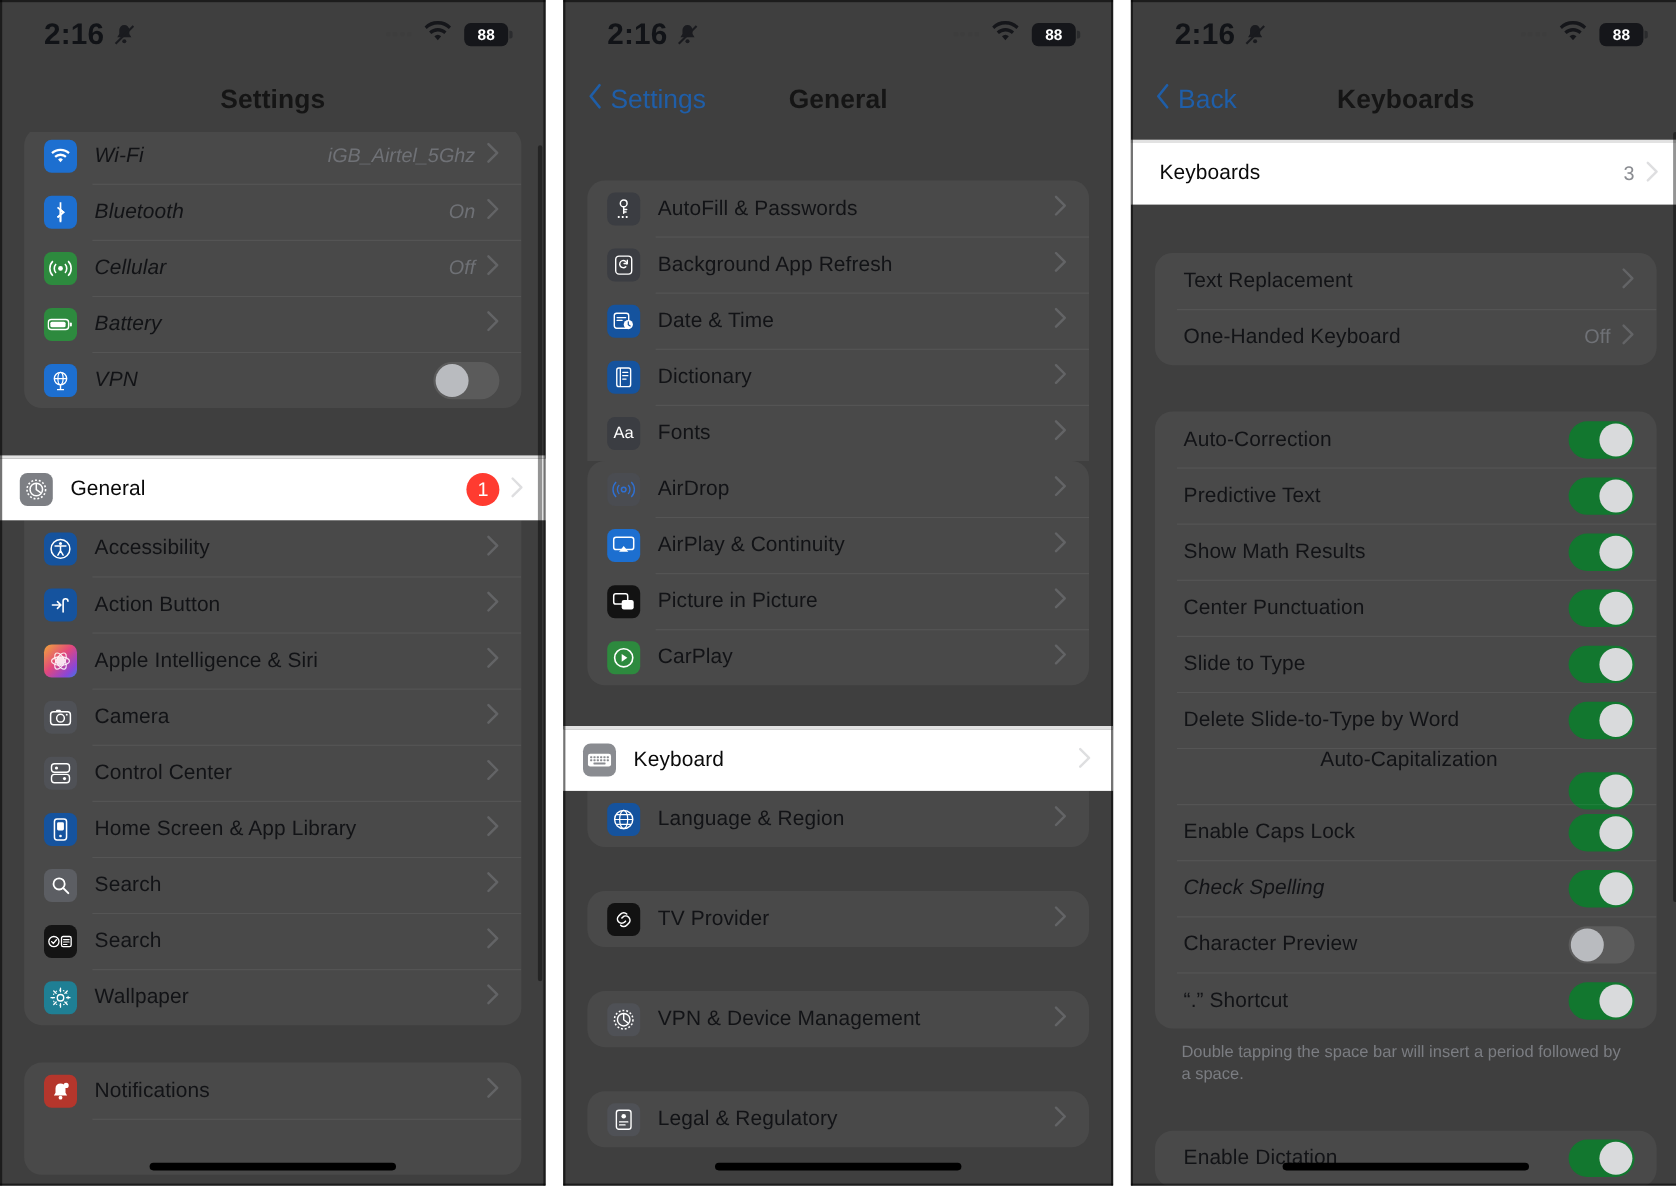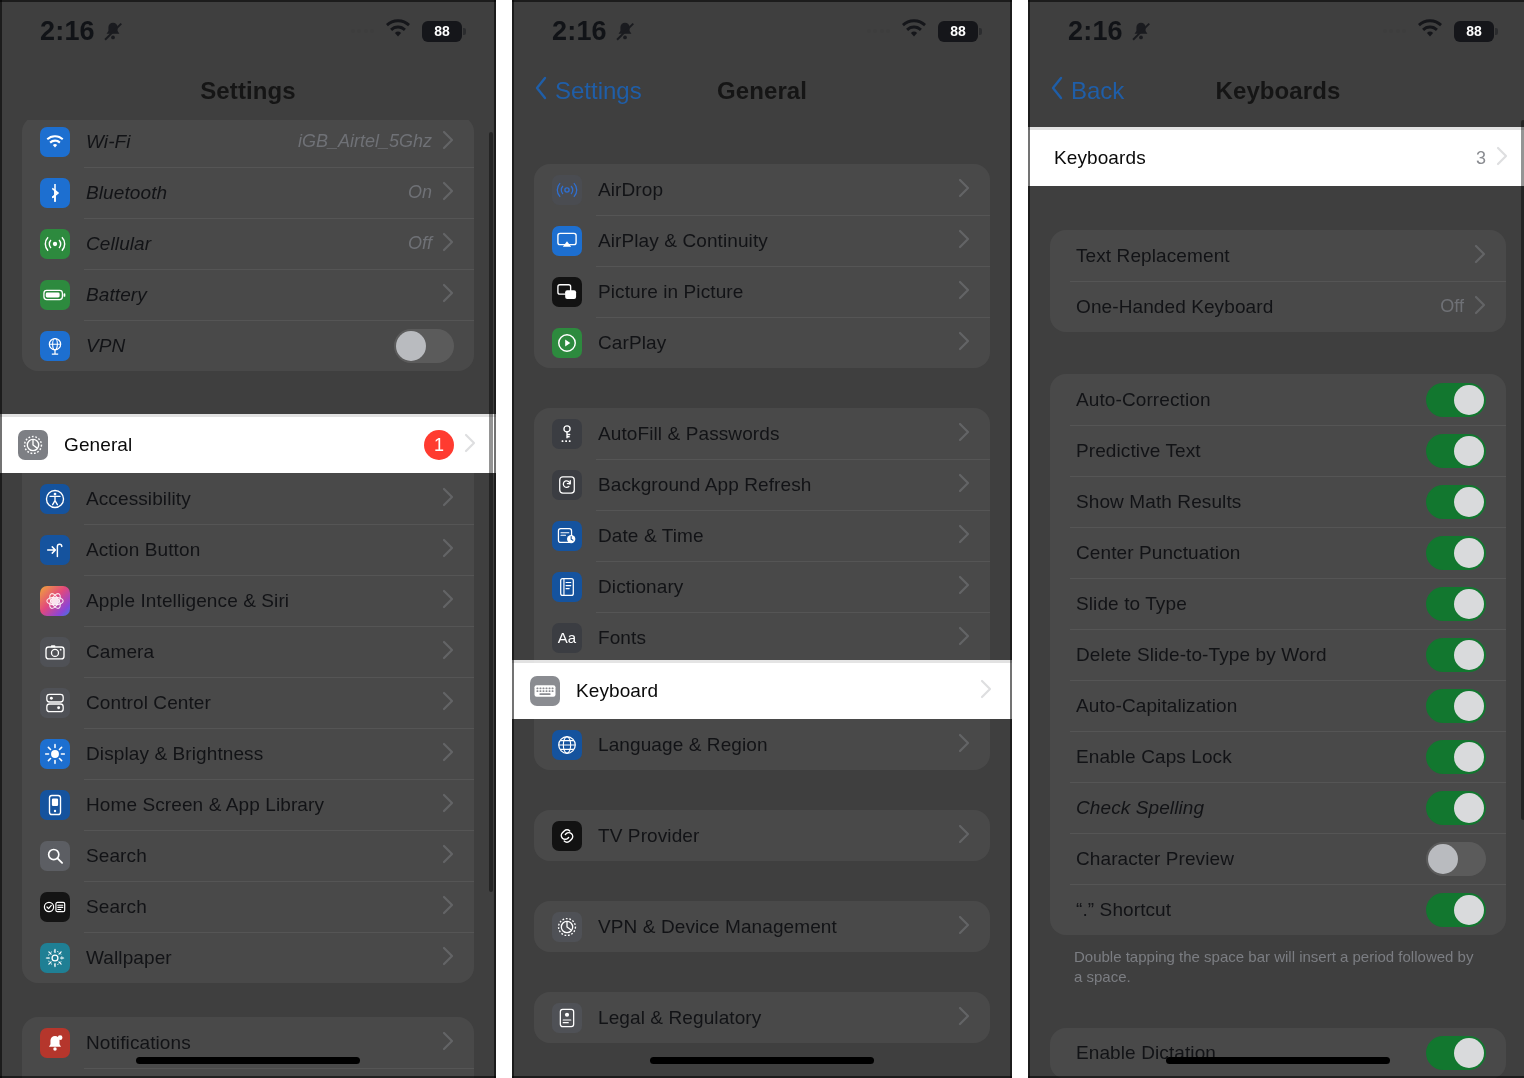--- a/index.html
+++ b/index.html
@@ -393,36 +393,20 @@
                 </svg>
             </span>
             <span class="lbl">Control Center</span>
             <span class="rt">
                 <span class="chev-r"><svg width="12" height="20" viewBox="0 0 12 20">
                     <path d="M2 2l8 8-8 8" stroke="#8e9095" stroke-width="2.2" fill="none" stroke-linecap="round" stroke-linejoin="round"></path>
                   </svg></span>
               </span>
           </div>
 
-          <div class="row">
-            <span class="ico" style="background:#1d6fd0">
-              <svg width="22" height="22" viewBox="0 0 24 24">
-                  <circle cx="12" cy="12" r="4.3" fill="#fff"></circle>
-                  <g stroke="#fff" stroke-width="1.7" stroke-linecap="round">
-                    <path d="M12 1.8v3.2M12 19v3.2M1.8 12h3.2M19 12h3.2M4.8 4.8l2.3 2.3M16.9 16.9l2.3 2.3M19.2 4.8l-2.3 2.3M7.1 16.9l-2.3 2.3"></path>
-                  </g>
-                </svg>
-            </span>
-            <span class="lbl">Display &amp; Brightness</span>
-            <span class="rt">
-                <span class="chev-r"><svg width="12" height="20" viewBox="0 0 12 20">
-                    <path d="M2 2l8 8-8 8" stroke="#8e9095" stroke-width="2.2" fill="none" stroke-linecap="round" stroke-linejoin="round"></path>
-                  </svg></span>
-              </span>
-          </div>
 
           <div class="row">
             <span class="ico" style="background:#15539e">
               <svg width="16" height="22" viewBox="0 0 16 24">
                   <rect x="2" y="1.6" width="12" height="20.8" rx="2.6" fill="none" stroke="#fff" stroke-width="1.5"></rect>
                   <rect x="4.6" y="5" width="6.8" height="8" rx="1.4" fill="#fff"></rect>
                   <circle cx="8" cy="18.6" r="1.3" fill="#fff"></circle>
                 </svg>
             </span>
             <span class="lbl">Home Screen &amp; App Library</span>
@@ -556,80 +540,20 @@
               </svg></span>
           <span>Settings</span>
         </span>
         <span class="nav-title">General</span>
       </div>
 
       <div class="list-scroll" style="top:120px;">
 
         <div style="height:44px"></div>
 
-        <div class="group" style="margin-bottom:40px;">
-          <div class="row">
-            <span class="ico" style="background:#4a4c51">
-              <svg width="22" height="22" viewBox="0 0 24 24">
-                  <circle cx="12" cy="12" r="2.3" fill="none" stroke="#2f6fd0" stroke-width="1.5"></circle>
-                  <path d="M7.6 7.6a6.2 6.2 0 0 0 0 8.8M16.4 7.6a6.2 6.2 0 0 1 0 8.8" stroke="#2f6fd0" stroke-width="1.4" fill="none"></path>
-                  <path d="M4.5 4.5a10.6 10.6 0 0 0 0 15M19.5 4.5a10.6 10.6 0 0 1 0 15" stroke="#2f6fd0" stroke-width="1.4" fill="none"></path>
-                </svg>
-            </span>
-            <span class="lbl">AirDrop</span>
-            <span class="rt">
-                <span class="chev-r"><svg width="12" height="20" viewBox="0 0 12 20">
-                    <path d="M2 2l8 8-8 8" stroke="#8e9095" stroke-width="2.2" fill="none" stroke-linecap="round" stroke-linejoin="round"></path>
-                  </svg></span>
-              </span>
-          </div>
-          <div class="row">
-            <span class="ico" style="background:#1d6fd0">
-              <svg width="22" height="20" viewBox="0 0 24 22">
-                  <rect x="2" y="2.6" width="20" height="12.4" rx="2.4" fill="none" stroke="#fff" stroke-width="1.5"></rect>
-                  <path d="M12 11.4l4.6 5.8H7.4z" fill="#fff"></path>
-                </svg>
-            </span>
-            <span class="lbl">AirPlay &amp; Continuity</span>
-            <span class="rt">
-                <span class="chev-r"><svg width="12" height="20" viewBox="0 0 12 20">
-                    <path d="M2 2l8 8-8 8" stroke="#8e9095" stroke-width="2.2" fill="none" stroke-linecap="round" stroke-linejoin="round"></path>
-                  </svg></span>
-              </span>
-          </div>
-          <div class="row">
-            <span class="ico" style="background:#121212">
-              <svg width="22" height="20" viewBox="0 0 24 22">
-                  <rect x="2" y="3" width="14" height="10.4" rx="2.2" fill="none" stroke="#fff" stroke-width="1.5"></rect>
-                  <rect x="10" y="9.2" width="12" height="9.6" rx="2.2" fill="#fff"></rect>
-                </svg>
-            </span>
-            <span class="lbl">Picture in Picture</span>
-            <span class="rt">
-                <span class="chev-r"><svg width="12" height="20" viewBox="0 0 12 20">
-                    <path d="M2 2l8 8-8 8" stroke="#8e9095" stroke-width="2.2" fill="none" stroke-linecap="round" stroke-linejoin="round"></path>
-                  </svg></span>
-              </span>
-          </div>
-          <div class="row">
-            <span class="ico" style="background:#2d8a3e">
-              <svg width="22" height="22" viewBox="0 0 24 24">
-                  <circle cx="12" cy="12" r="9" fill="none" stroke="#fff" stroke-width="1.6"></circle>
-                  <path d="M10 8.2l5.6 3.8L10 15.8z" fill="#fff"></path>
-                </svg>
-            </span>
-            <span class="lbl">CarPlay</span>
-            <span class="rt">
-                <span class="chev-r"><svg width="12" height="20" viewBox="0 0 12 20">
-                    <path d="M2 2l8 8-8 8" stroke="#8e9095" stroke-width="2.2" fill="none" stroke-linecap="round" stroke-linejoin="round"></path>
-                  </svg></span>
-              </span>
-          </div>
-        </div>
-
         <div class="group" style="margin-bottom:0;border-bottom-left-radius:0;border-bottom-right-radius:0;">
           <div class="row">
             <span class="ico" style="background:#3b3d42">
               <svg width="18" height="22" viewBox="0 0 20 24">
                   <circle cx="10" cy="6.4" r="3.4" fill="none" stroke="#fff" stroke-width="1.5"></circle>
                   <path d="M10 9.8v6.4M10 12.6h3M10 15h2.4" stroke="#fff" stroke-width="1.5" stroke-linecap="round"></path>
                   <g fill="#fff">
                     <rect x="4" y="19" width="2" height="2" rx=".6"></rect>
                     <rect x="8" y="19" width="2" height="2" rx=".6"></rect>
                     <rect x="12" y="19" width="2" height="2" rx=".6"></rect>
@@ -687,20 +611,80 @@
                 <span class="chev-r"><svg width="12" height="20" viewBox="0 0 12 20">
                     <path d="M2 2l8 8-8 8" stroke="#8e9095" stroke-width="2.2" fill="none" stroke-linecap="round" stroke-linejoin="round"></path>
                   </svg></span>
               </span>
           </div>
           <div class="row">
             <span class="ico" style="background:#3b3d42;font-size:15px;color:#fff;font-weight:400">
               <span>Aa</span>
             </span>
             <span class="lbl">Fonts</span>
+            <span class="rt">
+                <span class="chev-r"><svg width="12" height="20" viewBox="0 0 12 20">
+                    <path d="M2 2l8 8-8 8" stroke="#8e9095" stroke-width="2.2" fill="none" stroke-linecap="round" stroke-linejoin="round"></path>
+                  </svg></span>
+              </span>
+          </div>
+        </div>
+
+        <div class="group" style="margin-bottom:40px;">
+          <div class="row">
+            <span class="ico" style="background:#4a4c51">
+              <svg width="22" height="22" viewBox="0 0 24 24">
+                  <circle cx="12" cy="12" r="2.3" fill="none" stroke="#2f6fd0" stroke-width="1.5"></circle>
+                  <path d="M7.6 7.6a6.2 6.2 0 0 0 0 8.8M16.4 7.6a6.2 6.2 0 0 1 0 8.8" stroke="#2f6fd0" stroke-width="1.4" fill="none"></path>
+                  <path d="M4.5 4.5a10.6 10.6 0 0 0 0 15M19.5 4.5a10.6 10.6 0 0 1 0 15" stroke="#2f6fd0" stroke-width="1.4" fill="none"></path>
+                </svg>
+            </span>
+            <span class="lbl">AirDrop</span>
+            <span class="rt">
+                <span class="chev-r"><svg width="12" height="20" viewBox="0 0 12 20">
+                    <path d="M2 2l8 8-8 8" stroke="#8e9095" stroke-width="2.2" fill="none" stroke-linecap="round" stroke-linejoin="round"></path>
+                  </svg></span>
+              </span>
+          </div>
+          <div class="row">
+            <span class="ico" style="background:#1d6fd0">
+              <svg width="22" height="20" viewBox="0 0 24 22">
+                  <rect x="2" y="2.6" width="20" height="12.4" rx="2.4" fill="none" stroke="#fff" stroke-width="1.5"></rect>
+                  <path d="M12 11.4l4.6 5.8H7.4z" fill="#fff"></path>
+                </svg>
+            </span>
+            <span class="lbl">AirPlay &amp; Continuity</span>
+            <span class="rt">
+                <span class="chev-r"><svg width="12" height="20" viewBox="0 0 12 20">
+                    <path d="M2 2l8 8-8 8" stroke="#8e9095" stroke-width="2.2" fill="none" stroke-linecap="round" stroke-linejoin="round"></path>
+                  </svg></span>
+              </span>
+          </div>
+          <div class="row">
+            <span class="ico" style="background:#121212">
+              <svg width="22" height="20" viewBox="0 0 24 22">
+                  <rect x="2" y="3" width="14" height="10.4" rx="2.2" fill="none" stroke="#fff" stroke-width="1.5"></rect>
+                  <rect x="10" y="9.2" width="12" height="9.6" rx="2.2" fill="#fff"></rect>
+                </svg>
+            </span>
+            <span class="lbl">Picture in Picture</span>
+            <span class="rt">
+                <span class="chev-r"><svg width="12" height="20" viewBox="0 0 12 20">
+                    <path d="M2 2l8 8-8 8" stroke="#8e9095" stroke-width="2.2" fill="none" stroke-linecap="round" stroke-linejoin="round"></path>
+                  </svg></span>
+              </span>
+          </div>
+          <div class="row">
+            <span class="ico" style="background:#2d8a3e">
+              <svg width="22" height="22" viewBox="0 0 24 24">
+                  <circle cx="12" cy="12" r="9" fill="none" stroke="#fff" stroke-width="1.6"></circle>
+                  <path d="M10 8.2l5.6 3.8L10 15.8z" fill="#fff"></path>
+                </svg>
+            </span>
+            <span class="lbl">CarPlay</span>
             <span class="rt">
                 <span class="chev-r"><svg width="12" height="20" viewBox="0 0 12 20">
                     <path d="M2 2l8 8-8 8" stroke="#8e9095" stroke-width="2.2" fill="none" stroke-linecap="round" stroke-linejoin="round"></path>
                   </svg></span>
               </span>
           </div>
         </div>
 
         <div class="hlwrap">
           <div class="row hl">
@@ -932,21 +916,21 @@
               </span>
           </div>
           <div class="row noicon" style="padding-left:26px;">
             <span class="lbl">Delete Slide-to-Type by Word</span>
             <span class="rt">
                 <span class="tgl on">
                   <span class="knob"></span>
                 </span>
               </span>
           </div>
-          <div class="row noicon" style="padding-left:26px;">
+          <div class="row noicon" style="padding-left:26px;flex-direction:column;">
             <span class="lbl">Auto-Capitalization</span>
             <span class="rt">
                 <span class="tgl on">
                   <span class="knob"></span>
                 </span>
               </span>
           </div>
           <div class="row noicon" style="padding-left:26px;">
             <span class="lbl">Enable Caps Lock</span>
             <span class="rt">

